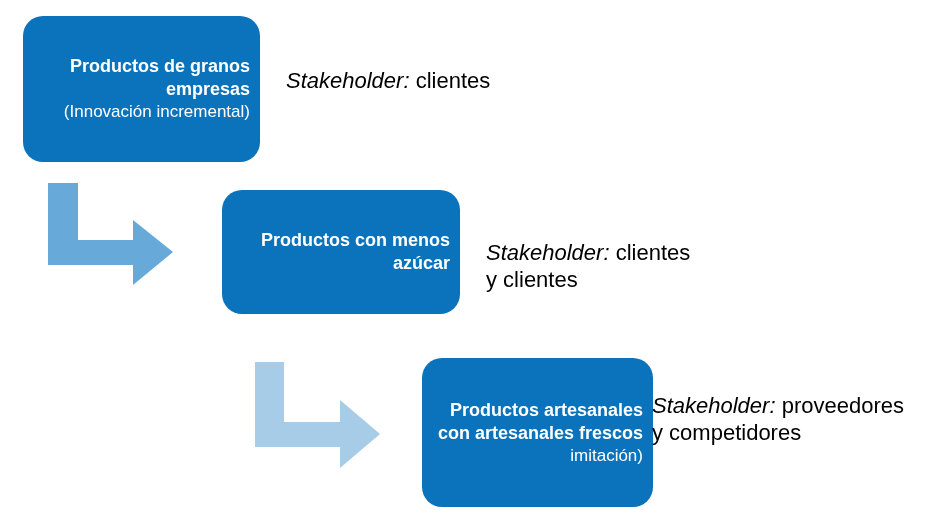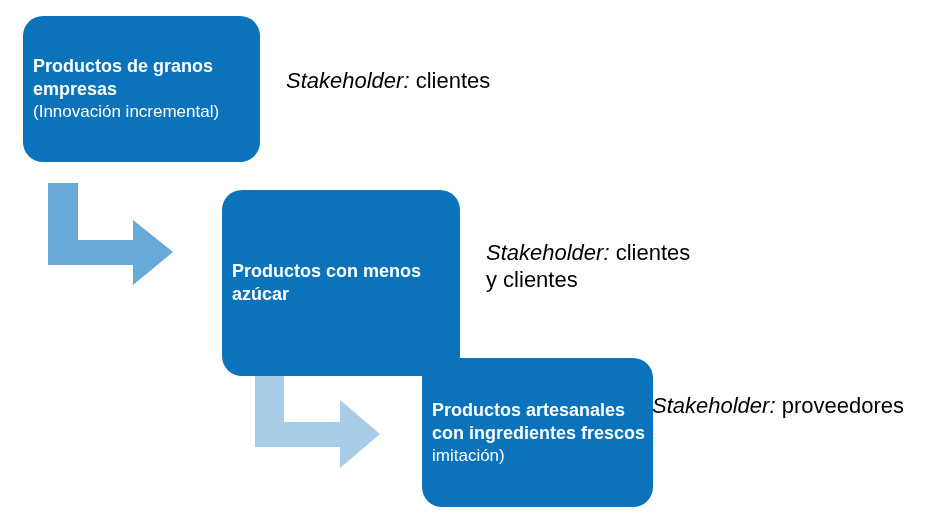--- a/index.html
+++ b/index.html
@@ -24,27 +24,27 @@
     pointer-events: none;
   }
   .process-box {
     position: absolute;
     background: #0b73bb;
     border-radius: 20px;
     color: #ffffff;
     display: flex;
     flex-direction: column;
     justify-content: center;
-    align-items: flex-start;
+    align-items: flex-end;
     text-align: center;
     box-sizing: border-box;
     padding: 8px 10px;
   }
   .box-1 { left: 23px;  top: 16px;  width: 237px; height: 146px; }
-  .box-2 { left: 222px; top: 190px; width: 238px; height: 186px; }
+  .box-2 { left: 222px; top: 190px; width: 238px; height: 124px; }
   .box-3 { left: 422px; top: 358px; width: 231px; height: 149px; }
   .box-title-line {
     font-size: 18px;
     font-weight: bold;
     line-height: 23px;
     white-space: nowrap;
   }
   .box-subtitle-line {
     font-size: 17px;
     font-weight: normal;
@@ -79,31 +79,32 @@
     <div class="box-subtitle-line">(Innovación incremental)</div>
   </div>
 
   <div class="process-box box-2">
     <div class="box-title-line">Productos con menos</div>
     <div class="box-title-line">azúcar</div>
   </div>
 
   <div class="process-box box-3">
     <div class="box-title-line">Productos artesanales</div>
-    <div class="box-title-line">con ingredientes frescos</div>
+    <div class="box-title-line">con artesanales frescos</div>
     <div class="box-subtitle-line">imitación)</div>
   </div>
 
   <div class="stakeholder-label label-1">
     <div class="line"><span class="stakeholder-prefix">Stakeholder:</span><span> clientes</span></div>
     <div class="line"></div>
   </div>
 
   <div class="stakeholder-label label-2">
     <div class="line"><span class="stakeholder-prefix">Stakeholder:</span><span> clientes</span></div>
     <div class="line">y clientes</div>
   </div>
 
   <div class="stakeholder-label label-3">
     <div class="line"><span class="stakeholder-prefix">Stakeholder:</span><span> proveedores</span></div>
+    <div class="line">y competidores</div>
   </div>
 
 </div>
 
 </body></html>

